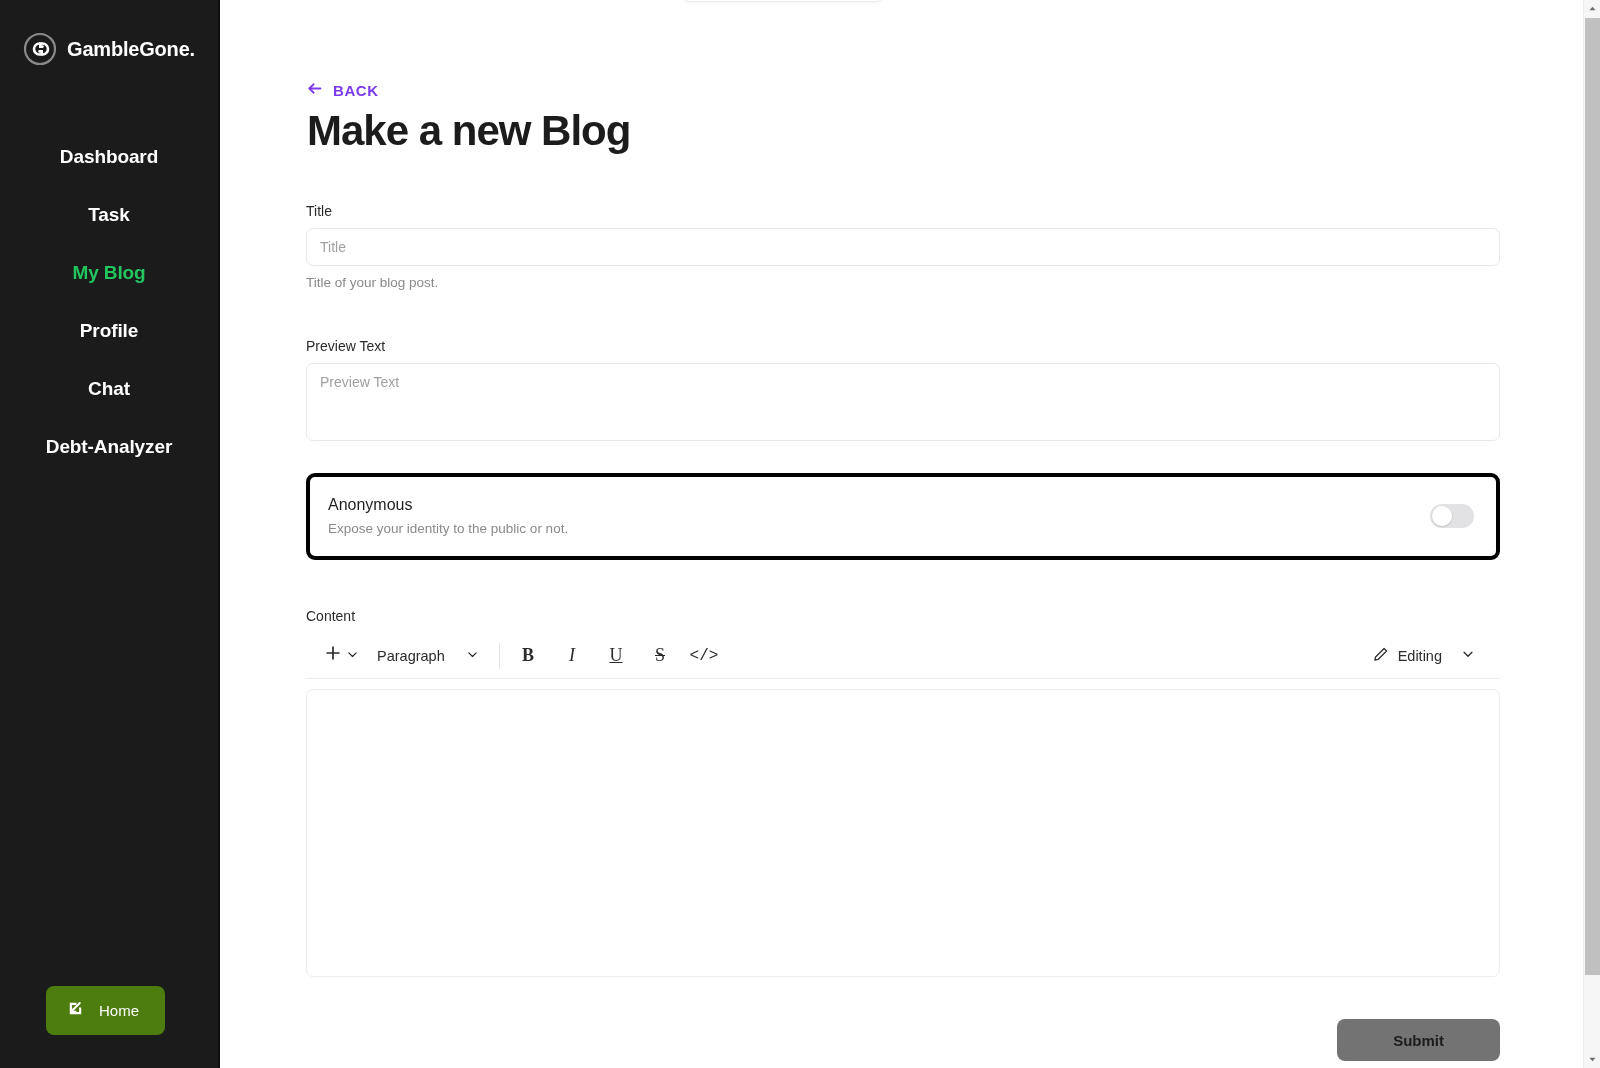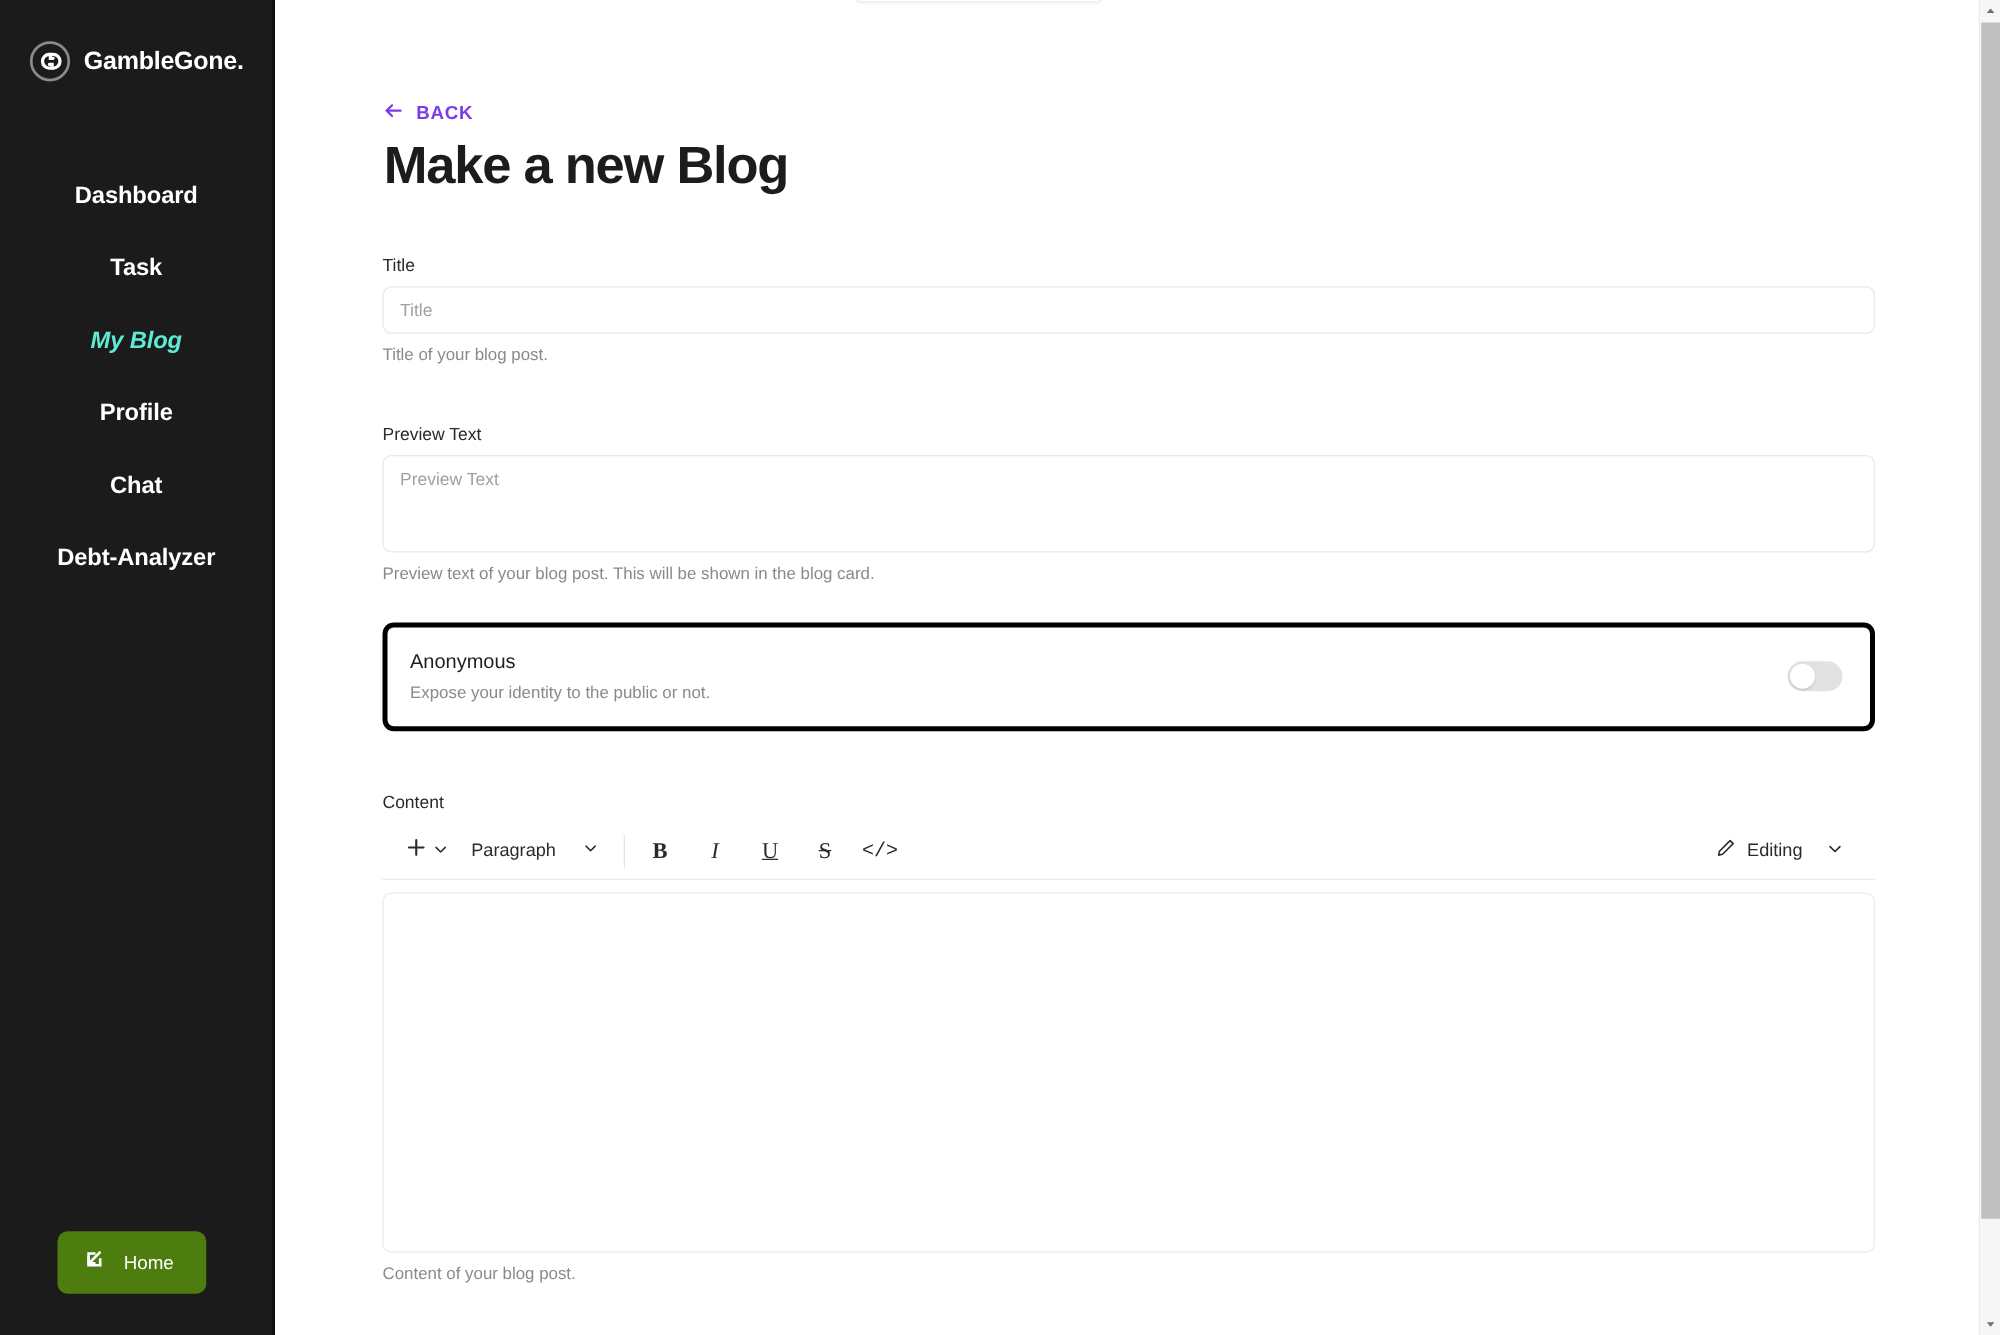--- a/index.html
+++ b/index.html
@@ -23,21 +23,21 @@
   .brand-mark { width: 34px; height: 34px; flex: 0 0 34px; }
   .brand-name {
     color: #ffffff; font-size: 20px; font-weight: 700; letter-spacing: -0.2px;
   }
   .nav { margin-top: 62px; width: 100%; display: flex; flex-direction: column; align-items: center; }
   .nav-item {
     width: 100%; text-align: center;
     color: #ffffff; font-size: 19px; font-weight: 700;
     padding: 18px 0; cursor: pointer; letter-spacing: -0.1px;
   }
-  .nav-item.active { color: #5eead4; font-style: italic; }
+  .nav-item.active { color: #22c55e; }
   .home-wrap { position: absolute; left: 46px; bottom: 33px; }
   .home-btn {
     display: flex; align-items: center; gap: 14px;
     background: #4d7c0f; border-radius: 8px;
     padding: 13px 26px 13px 20px; cursor: pointer;
   }
   .home-label { color: #ffffff; font-size: 15px; font-weight: 400; }
 
   
   .main {
@@ -231,21 +231,20 @@
       <div class="field">
         <label class="field-label">Title</label>
         <input class="text-input" type="text" placeholder="Title" style="">
         <span class="field-help">Title of your blog post.</span>
       </div>
 
       
       <div class="field">
         <label class="field-label">Preview Text</label>
         <textarea class="textarea" placeholder="Preview Text" style=""></textarea>
-        <span class="field-help">Preview text of your blog post. This will be shown in the blog card.</span>
       </div>
 
       
       <div class="toggle-card">
         <div>
           <div class="toggle-card-title">Anonymous</div>
           <div class="toggle-card-desc">Expose your identity to the public or not.</div>
         </div>
         <div class="switch">
           <div class="knob"></div>
@@ -303,21 +302,20 @@
               <span>
                 <svg viewBox="0 0 16 16" width="14" height="14">
                   <path d="M3.5 6 L8 10.5 L12.5 6" stroke="#2b2b2b" stroke-width="1.5" fill="none" stroke-linecap="round" stroke-linejoin="round"></path>
                 </svg>
               </span>
             </div>
           </div>
         </div>
 
         <div class="editor-body"></div>
-        <span class="field-help">Content of your blog post.</span>
       </div>
 
       <div class="submit-row">
         <button class="submit-btn">Submit</button>
       </div>
 
     </div>
 
     <div class="scrollbar">
       <div class="sb-arrow up">

